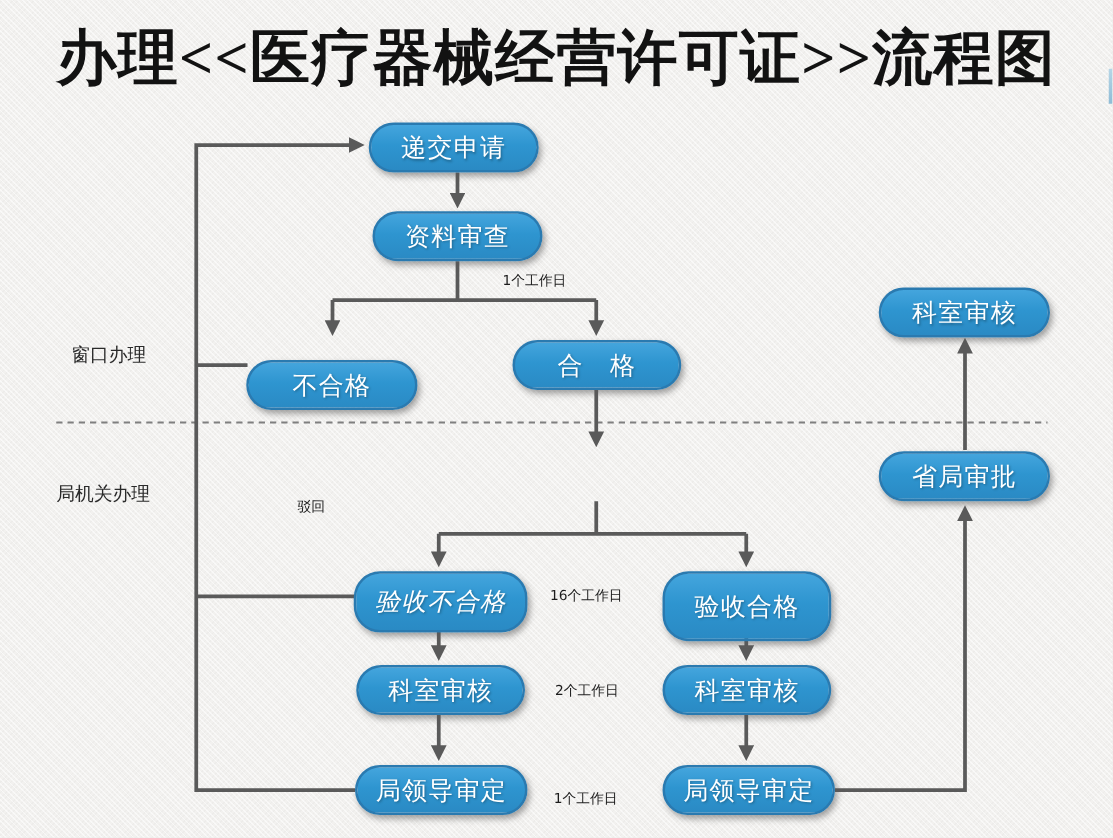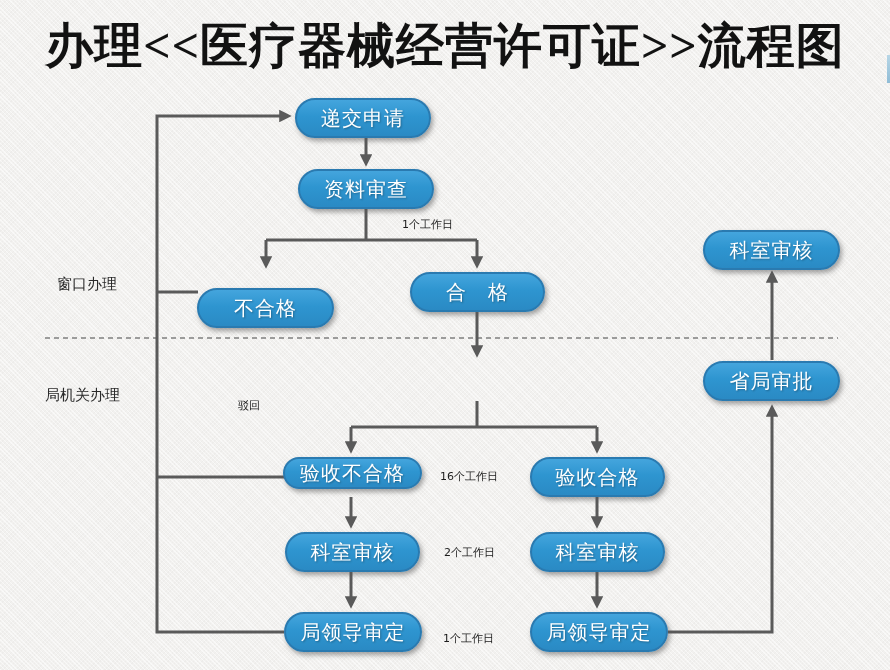--- a/index.html
+++ b/index.html
@@ -56,22 +56,22 @@
     position:absolute;
     left:887px;top:55px;width:3px;height:28px;
     background:linear-gradient(to bottom,#b7d6e6,#8fbcd6);
   }
   
   #n-submit        {left:295px;top:98px; width:136px;height:40px;}
   #n-doc-review    {left:298px;top:169px;width:136px;height:40px;text-align:center;}
   #n-unqualified   {left:197px;top:288px;width:137px;height:40px;}
   #n-qualified     {left:410px;top:272px;width:135px;height:40px;}
   #n-site          {left:411px;top:361px;width:135px;height:40px;}
-  #n-afail         {left:283px;top:457px;width:139px;height:32px;}
-  #n-apass         {left:530px;top:457px;width:135px;height:40px;}
+  #n-afail         {left:283px;top:457px;width:139px;height:49px;font-style:italic;}
+  #n-apass         {left:530px;top:457px;width:135px;height:56px;}
   #n-dept-left     {left:285px;top:532px;width:135px;height:40px;}
   #n-dept-right    {left:530px;top:532px;width:135px;height:40px;}
   #n-leader-left   {left:284px;top:612px;width:138px;height:40px;}
   #n-leader-right  {left:530px;top:612px;width:138px;height:40px;}
   #n-provincial    {left:703px;top:361px;width:137px;height:40px;}
   #n-cert          {left:703px;top:230px;width:137px;height:40px;}
   
   #t-lane-window   {left:57px; top:275px;}
   #t-lane-bureau   {left:45px; top:386px;text-align:center;}
   #t-dur-review    {left:402px;top:217px;}

